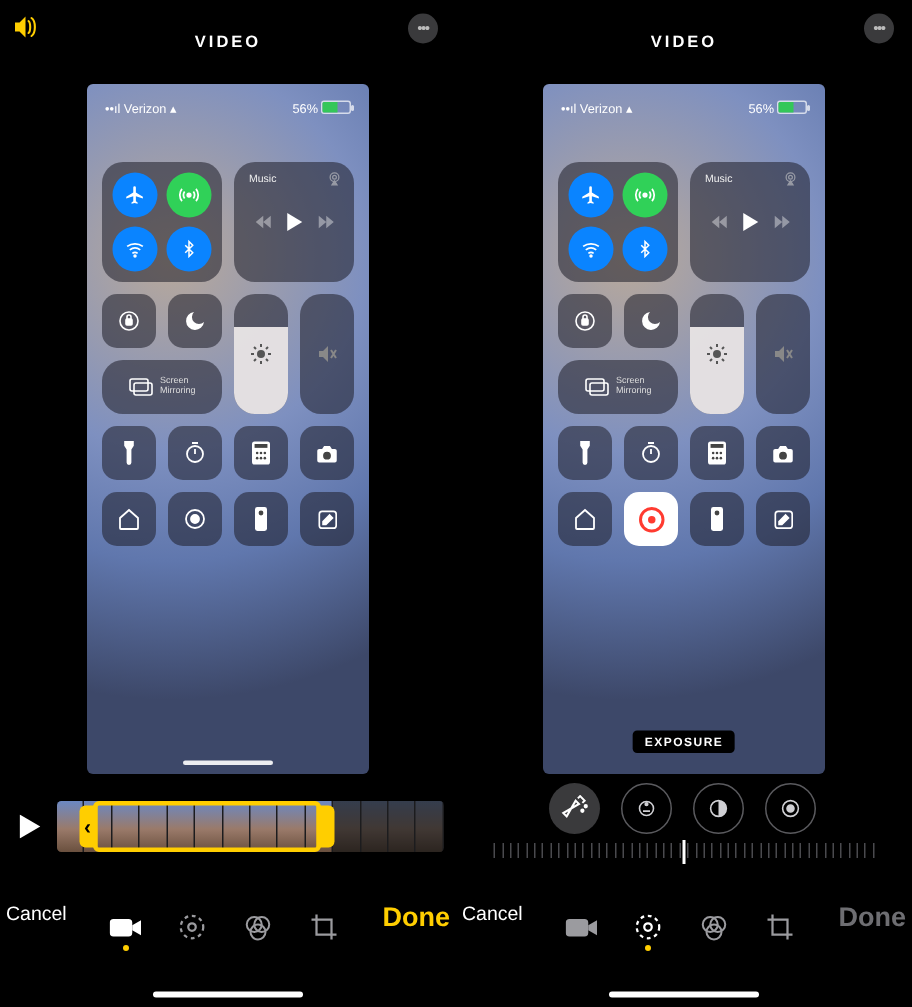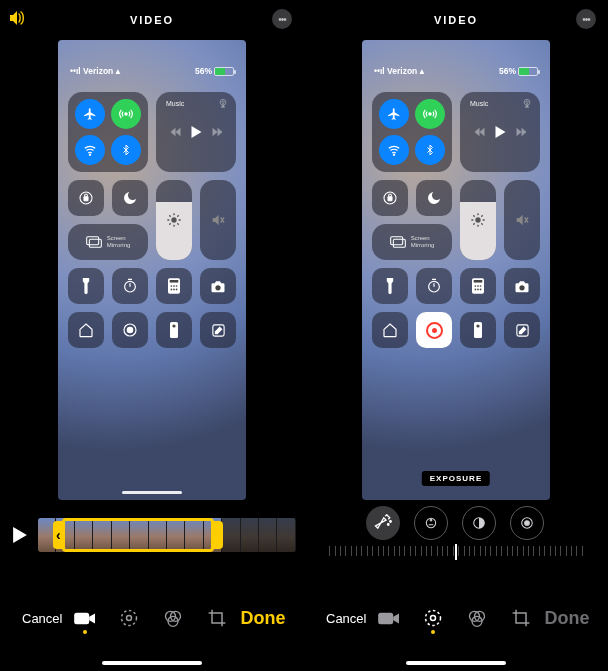--- a/index.html
+++ b/index.html
@@ -2,32 +2,32 @@
 <html><head>
 <meta charset="utf-8">
 <style>
   *{box-sizing:border-box;margin:0;padding:0;font-family:-apple-system,Helvetica,Arial,sans-serif;-webkit-font-smoothing:antialiased;}
   body{background:#000;width:608px;height:671px;overflow:hidden;color:#fff;position:relative;}
   .stage{position:absolute;top:0;bottom:0;width:304px;display:flex;flex-direction:column;}
   .stage.left{left:0;}
   .stage.right{left:304px;}
 
   
-  .topbar{height:40px;display:flex;align-items:center;justify-content:center;position:relative;}
+  .topbar{height:56px;display:flex;align-items:center;justify-content:center;position:relative;}
   .topbar .title{font-size:11px;letter-spacing:2px;color:#fff;font-weight:600;}
   .topbar .sound{position:absolute;left:8px;top:10px;color:#ffce00;}
   .topbar .more{position:absolute;right:12px;top:9px;width:20px;height:20px;border-radius:50%;background:#3a3a3c;display:flex;align-items:center;justify-content:center;color:#bbb;font-size:10px;letter-spacing:-1px;}
 
   
   .preview{flex:0 0 auto;display:flex;justify-content:center;}
   .phone{width:188px;height:460px;position:relative;border-radius:4px;overflow:hidden;
     background:radial-gradient(circle at 30% 25%,#b9a99a 0%,#7e90c0 35%,#6077ad 55%,#3d4869 80%);
   }
-  .status{position:absolute;top:26px;left:0;right:0;display:flex;justify-content:space-between;padding:0 12px;font-size:8.5px;color:#fff;font-weight:700;}
-  .status .bat{display:flex;align-items:flex-end;gap:2px;}
+  .status{position:absolute;top:11px;left:0;right:0;display:flex;justify-content:space-between;padding:0 12px;font-size:8.5px;color:#fff;font-weight:400;}
+  .status .bat{display:flex;align-items:flex-start;gap:2px;}
   .batpill{width:20px;height:9px;border:1px solid rgba(255,255,255,.7);border-radius:2px;position:relative;}
   .batpill::after{content:"";position:absolute;right:-3px;top:2px;width:2px;height:4px;background:rgba(255,255,255,.7);border-radius:1px;}
   .batfill{position:absolute;left:0;top:0;bottom:0;width:56%;background:#34c759;border-radius:1px 0 0 1px;}
 
   .ccwrap{position:absolute;top:52px;left:10px;right:10px;}
   .ccrow{display:flex;gap:8px;margin-bottom:8px;}
   .tile{background:rgba(30,30,40,.55);border-radius:14px;display:flex;align-items:center;justify-content:center;flex-wrap:wrap;}
   .t2x2{width:80px;height:80px;}
   .t1{width:36px;height:36px;border-radius:10px;}
   .t1tall{width:36px;height:80px;border-radius:14px;}
@@ -65,21 +65,21 @@
   
   .dials-area{height:64px;position:relative;}
   .dials{position:absolute;top:6px;left:62px;right:-18px;display:flex;gap:14px;}
   .dial{width:34px;height:34px;border:1.5px solid #5a5a5e;border-radius:50%;display:flex;align-items:center;justify-content:center;color:#d0d0d4;}
   .dial.solid{background:#3a3a3c;border:none;color:#fff;}
   .ruler{position:absolute;left:10px;right:10px;top:46px;height:14px;display:flex;justify-content:center;}
   .ruler .tick{width:1px;height:10px;background:#4a4a4e;margin:0 2.2px;}
   .ruler .needle{position:absolute;top:-2px;width:1.5px;height:16px;background:#fff;}
 
   
-  .toolbar{position:absolute;bottom:36px;left:0;right:0;height:34px;display:flex;align-items:center;padding:0 22px;gap:12px;}
+  .toolbar{position:absolute;bottom:36px;left:0;right:0;height:34px;display:flex;padding:0 4px;gap:12px;}
   .toolbar .cancel{font-size:13px;color:#fff;}
   .toolbar .done{font-size:18px;font-weight:600;}
   .toolbar .done.yellow{color:#ffce00;}
   .toolbar .done.grey{color:#6e6e72;}
   .toolbar .tools{flex:1;display:flex;justify-content:center;gap:22px;align-items:center;}
   .tool{color:#9b9b9f;display:flex;align-items:center;justify-content:center;width:22px;height:22px;position:relative;}
   .tool.active{color:#fff;}
   .tool .dot{position:absolute;bottom:-5px;width:4px;height:4px;border-radius:50%;}
   .tool .dot.y{background:#ffce00;}
 

